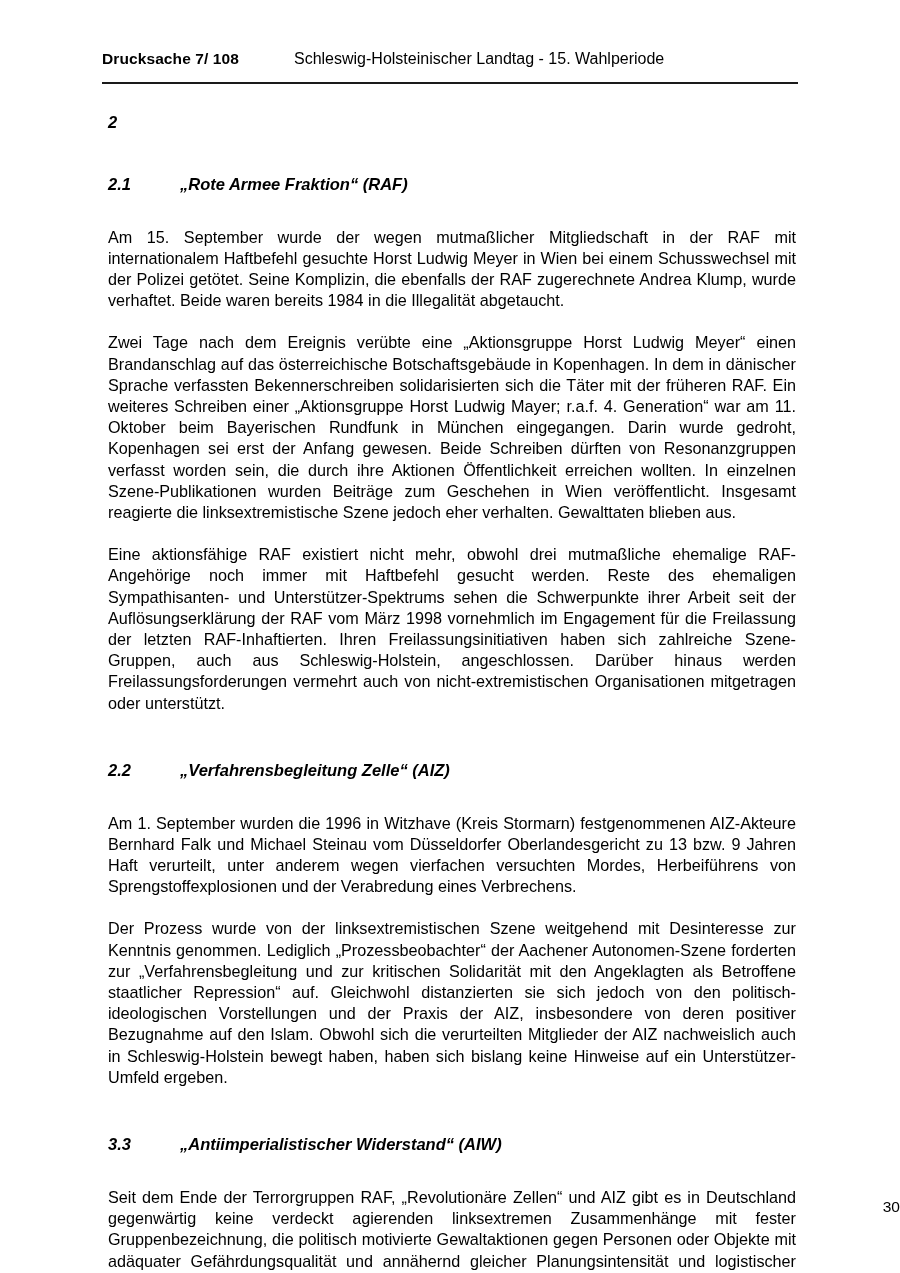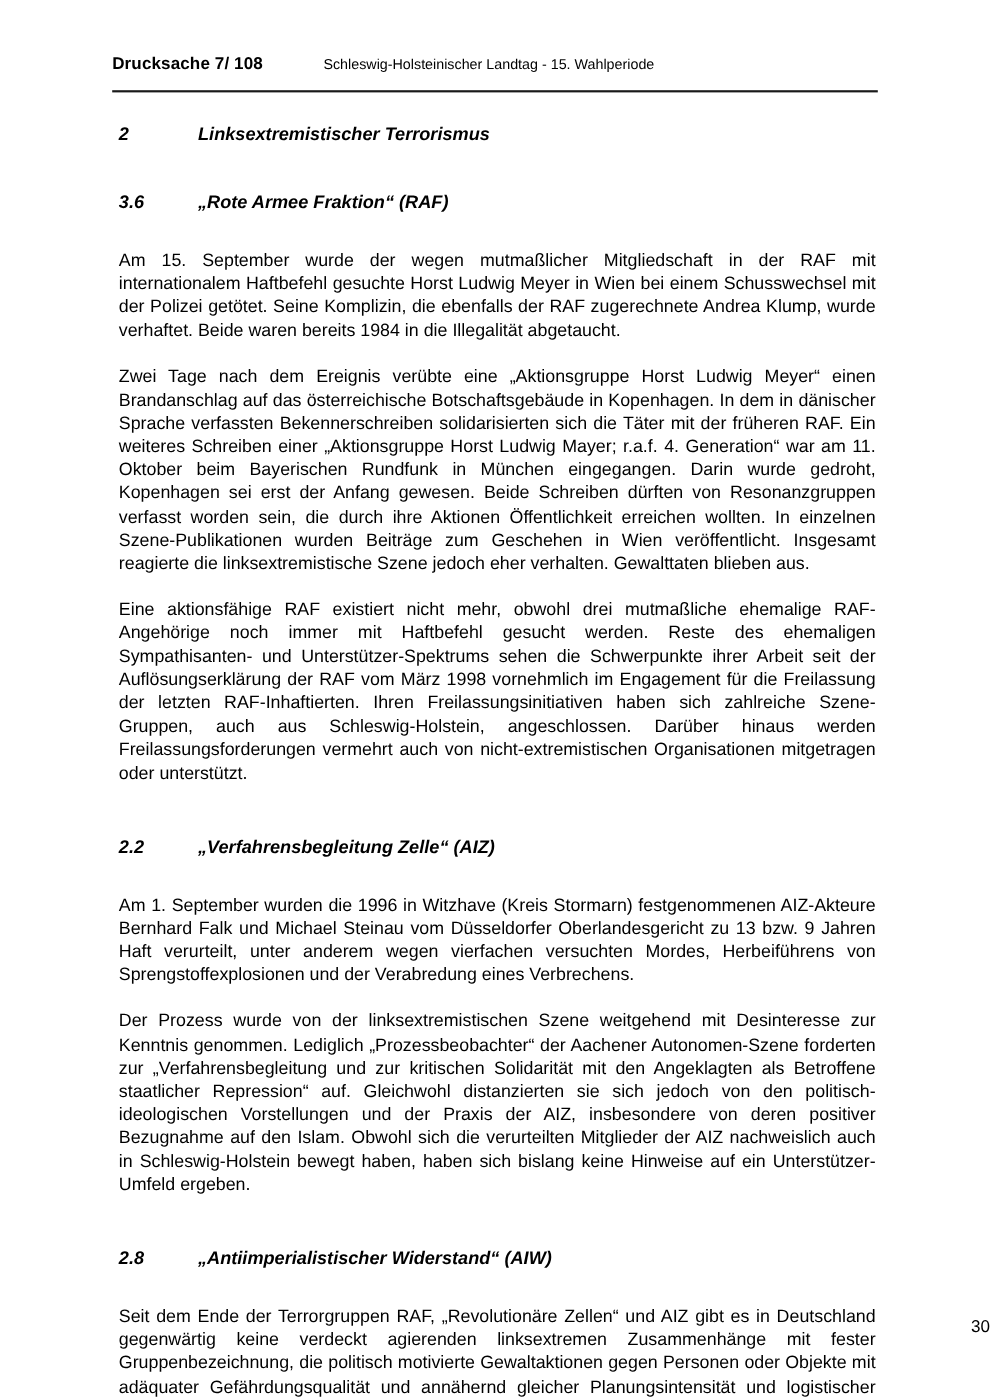--- a/index.html
+++ b/index.html
@@ -29,21 +29,21 @@
     display: flex;
     align-items: baseline;
   }
   .header-left {
     font-size: 15.5px;
     font-weight: bold;
     letter-spacing: 0.1px;
     white-space: pre;
   }
   .header-center {
-    font-size: 13px;
+    font-size: 16px;
     font-weight: normal;
     margin-left: 55px;
     white-space: pre;
   }
   .header-rule {
     position: absolute;
     left: 102px;
     top: 82px;
     width: 696px;
     height: 2px;
@@ -109,27 +109,26 @@
   <div class="header">
     <span class="header-left">Drucksache 7/ 108</span>
     <span class="header-center">Schleswig-Holsteinischer Landtag - 15. Wahlperiode</span>
   </div>
   <div class="header-rule"></div>
 
   <div class="content">
 
     <h2 class="sec">
       <span class="num">2</span>
-      <span class="ttl">Linksextremistischer Terrorismus</span>
     </h2>
 
     <div class="sp-sec-2"></div>
 
     <h3 class="sub">
-      <span class="num">3.6</span>
+      <span class="num">2.1</span>
       <span class="ttl">„Rote Armee Fraktion“ (RAF)</span>
     </h3>
 
     <div class="sp-head"></div>
 
     <p class="body">Am 15. September wurde der wegen mutmaßlicher Mitgliedschaft in der RAF mit internationalem Haftbefehl gesuchte Horst Ludwig Meyer in Wien bei einem Schusswechsel mit der Polizei getötet.  Seine Komplizin, die ebenfalls der RAF zugerechnete Andrea Klump, wurde verhaftet. Beide waren bereits 1984 in die Illegalität abgetaucht.</p>
 
     <div class="sp-para"></div>
 
     <p class="body">Zwei Tage nach dem Ereignis verübte eine „Aktionsgruppe Horst Ludwig Meyer“ einen Brandanschlag auf das österreichische Botschaftsgebäude in Kopenhagen. In dem in dänischer Sprache verfassten Bekennerschreiben solidarisierten sich die Täter mit der früheren RAF. Ein weiteres Schreiben einer „Aktionsgruppe Horst Ludwig Mayer; r.a.f. 4. Generation“ war am 11. Oktober beim Bayerischen Rundfunk in München eingegangen. Darin wurde gedroht, Kopenhagen sei erst der Anfang gewesen. Beide Schreiben dürften von Resonanzgruppen verfasst worden sein, die durch ihre Aktionen Öffentlichkeit erreichen wollten. In einzelnen Szene-Publikationen wurden Beiträge zum Geschehen in Wien veröffentlicht. Insgesamt reagierte die linksextremistische Szene jedoch eher verhalten. Gewalttaten blieben aus.</p>
@@ -149,21 +148,21 @@
 
     <p class="body">Am 1. September wurden die 1996 in Witzhave (Kreis Stormarn) festgenommenen AIZ-Akteure Bernhard Falk und Michael Steinau vom Düsseldorfer Oberlandesgericht zu 13 bzw. 9 Jahren Haft verurteilt, unter anderem wegen vierfachen versuchten Mordes, Herbeiführens von Sprengstoffexplosionen und der Verabredung eines Verbrechens.</p>
 
     <div class="sp-para"></div>
 
     <p class="body">Der Prozess wurde von der linksextremistischen Szene weitgehend mit Desinteresse zur Kenntnis genommen. Lediglich „Prozessbeobachter“ der Aachener Autonomen-Szene forderten zur „Verfahrensbegleitung und zur kritischen Solidarität mit den Angeklagten als Betroffene staatlicher Repression“ auf. Gleichwohl distanzierten sie sich jedoch von den politisch-ideologischen Vorstellungen und der Praxis der AIZ, insbesondere von deren positiver Bezugnahme auf den Islam. Obwohl sich die verurteilten Mitglieder der AIZ nachweislich auch in Schleswig-Holstein bewegt haben, haben sich bislang keine Hinweise auf ein Unterstützer-Umfeld ergeben.</p>
 
     <div class="sp-beforehead"></div>
 
     <h3 class="sub">
-      <span class="num">2.8</span>
+      <span class="num">3.3</span>
       <span class="ttl">„Antiimperialistischer Widerstand“ (AIW)</span>
     </h3>
 
     <div class="sp-head"></div>
 
     <p class="body">Seit dem Ende der Terrorgruppen RAF, „Revolutionäre Zellen“ und AIZ gibt es in Deutschland gegenwärtig keine verdeckt agierenden linksextremen Zusammenhänge mit fester Gruppenbezeichnung, die politisch motivierte Gewaltaktionen gegen Personen oder Objekte mit adäquater Gefährdungsqualität und annähernd gleicher Planungsintensität und logistischer Kraft begehen könnten. Unterhalb dieser Gefährdungsebene hat sich aber eine Szene-Strömung mit antiimperialistischer Ausrichtung entwickelt, die sich an die früheren ideologischen Vorstellungen der RAF anlehnt.  Ziel des so genannten AIW ist es, zur internationalen Verankerung seines Wi-</p>
 
   </div>
 
   <div class="folio">30</div>

